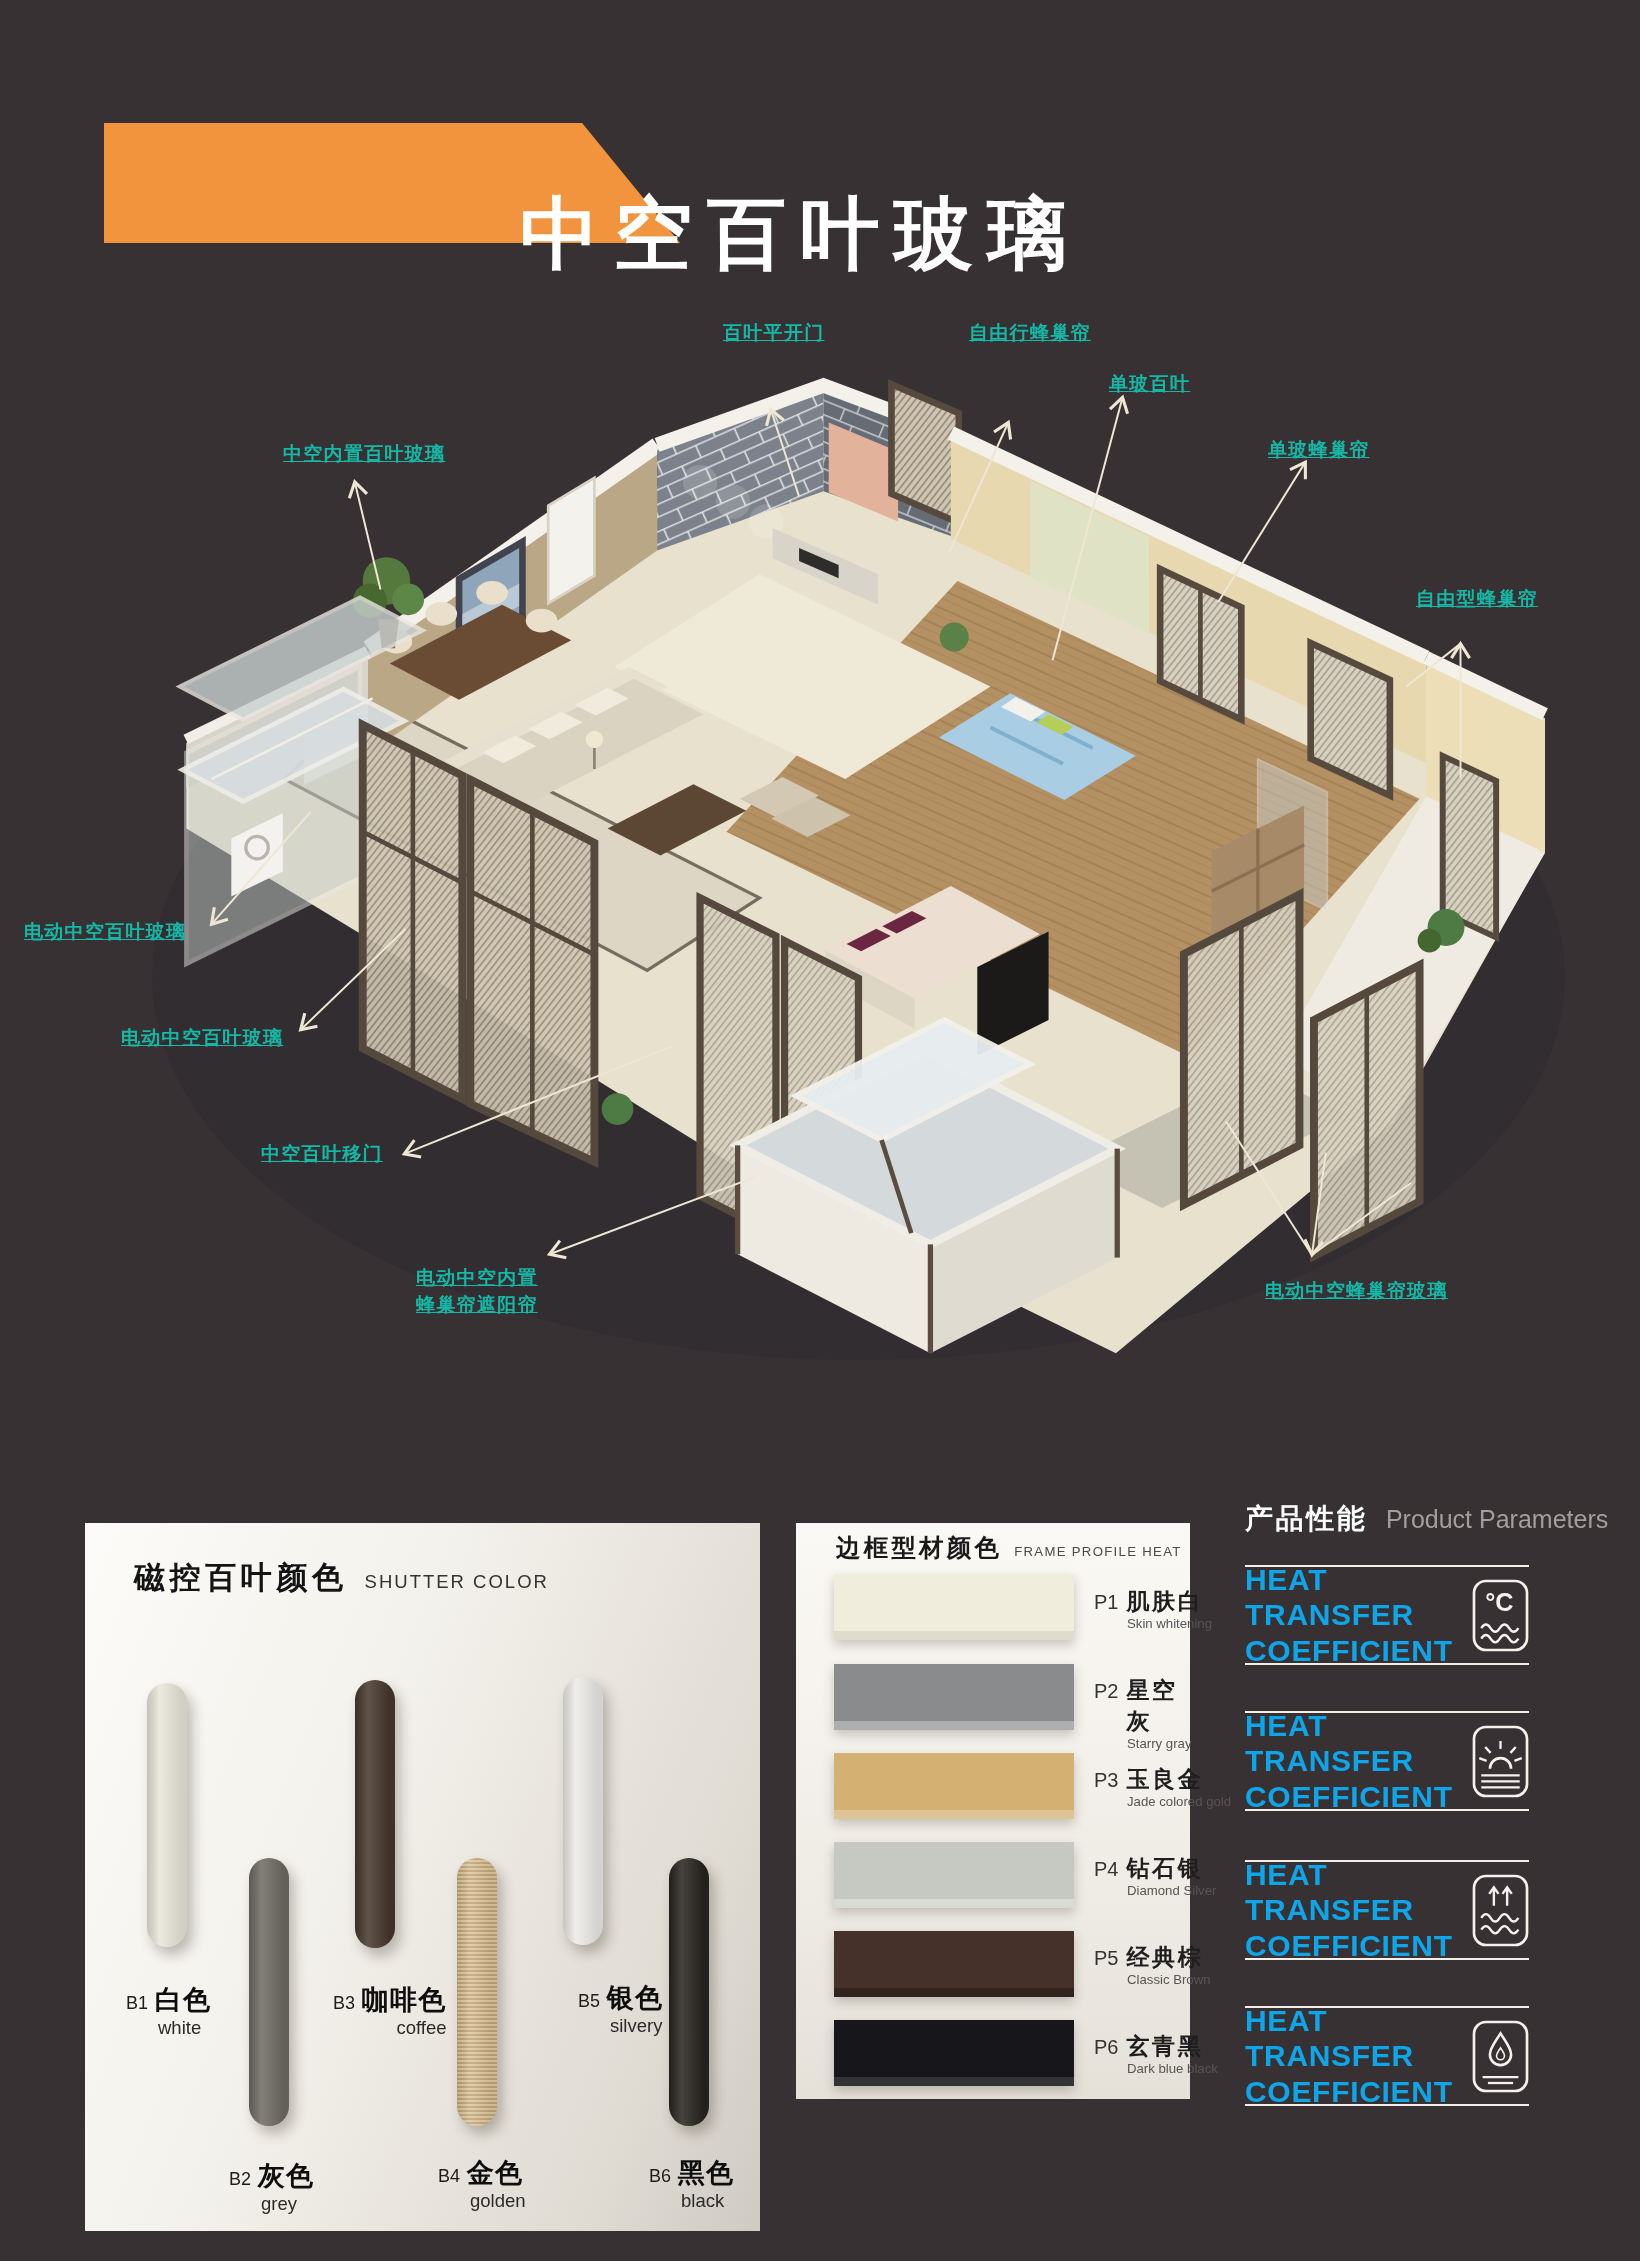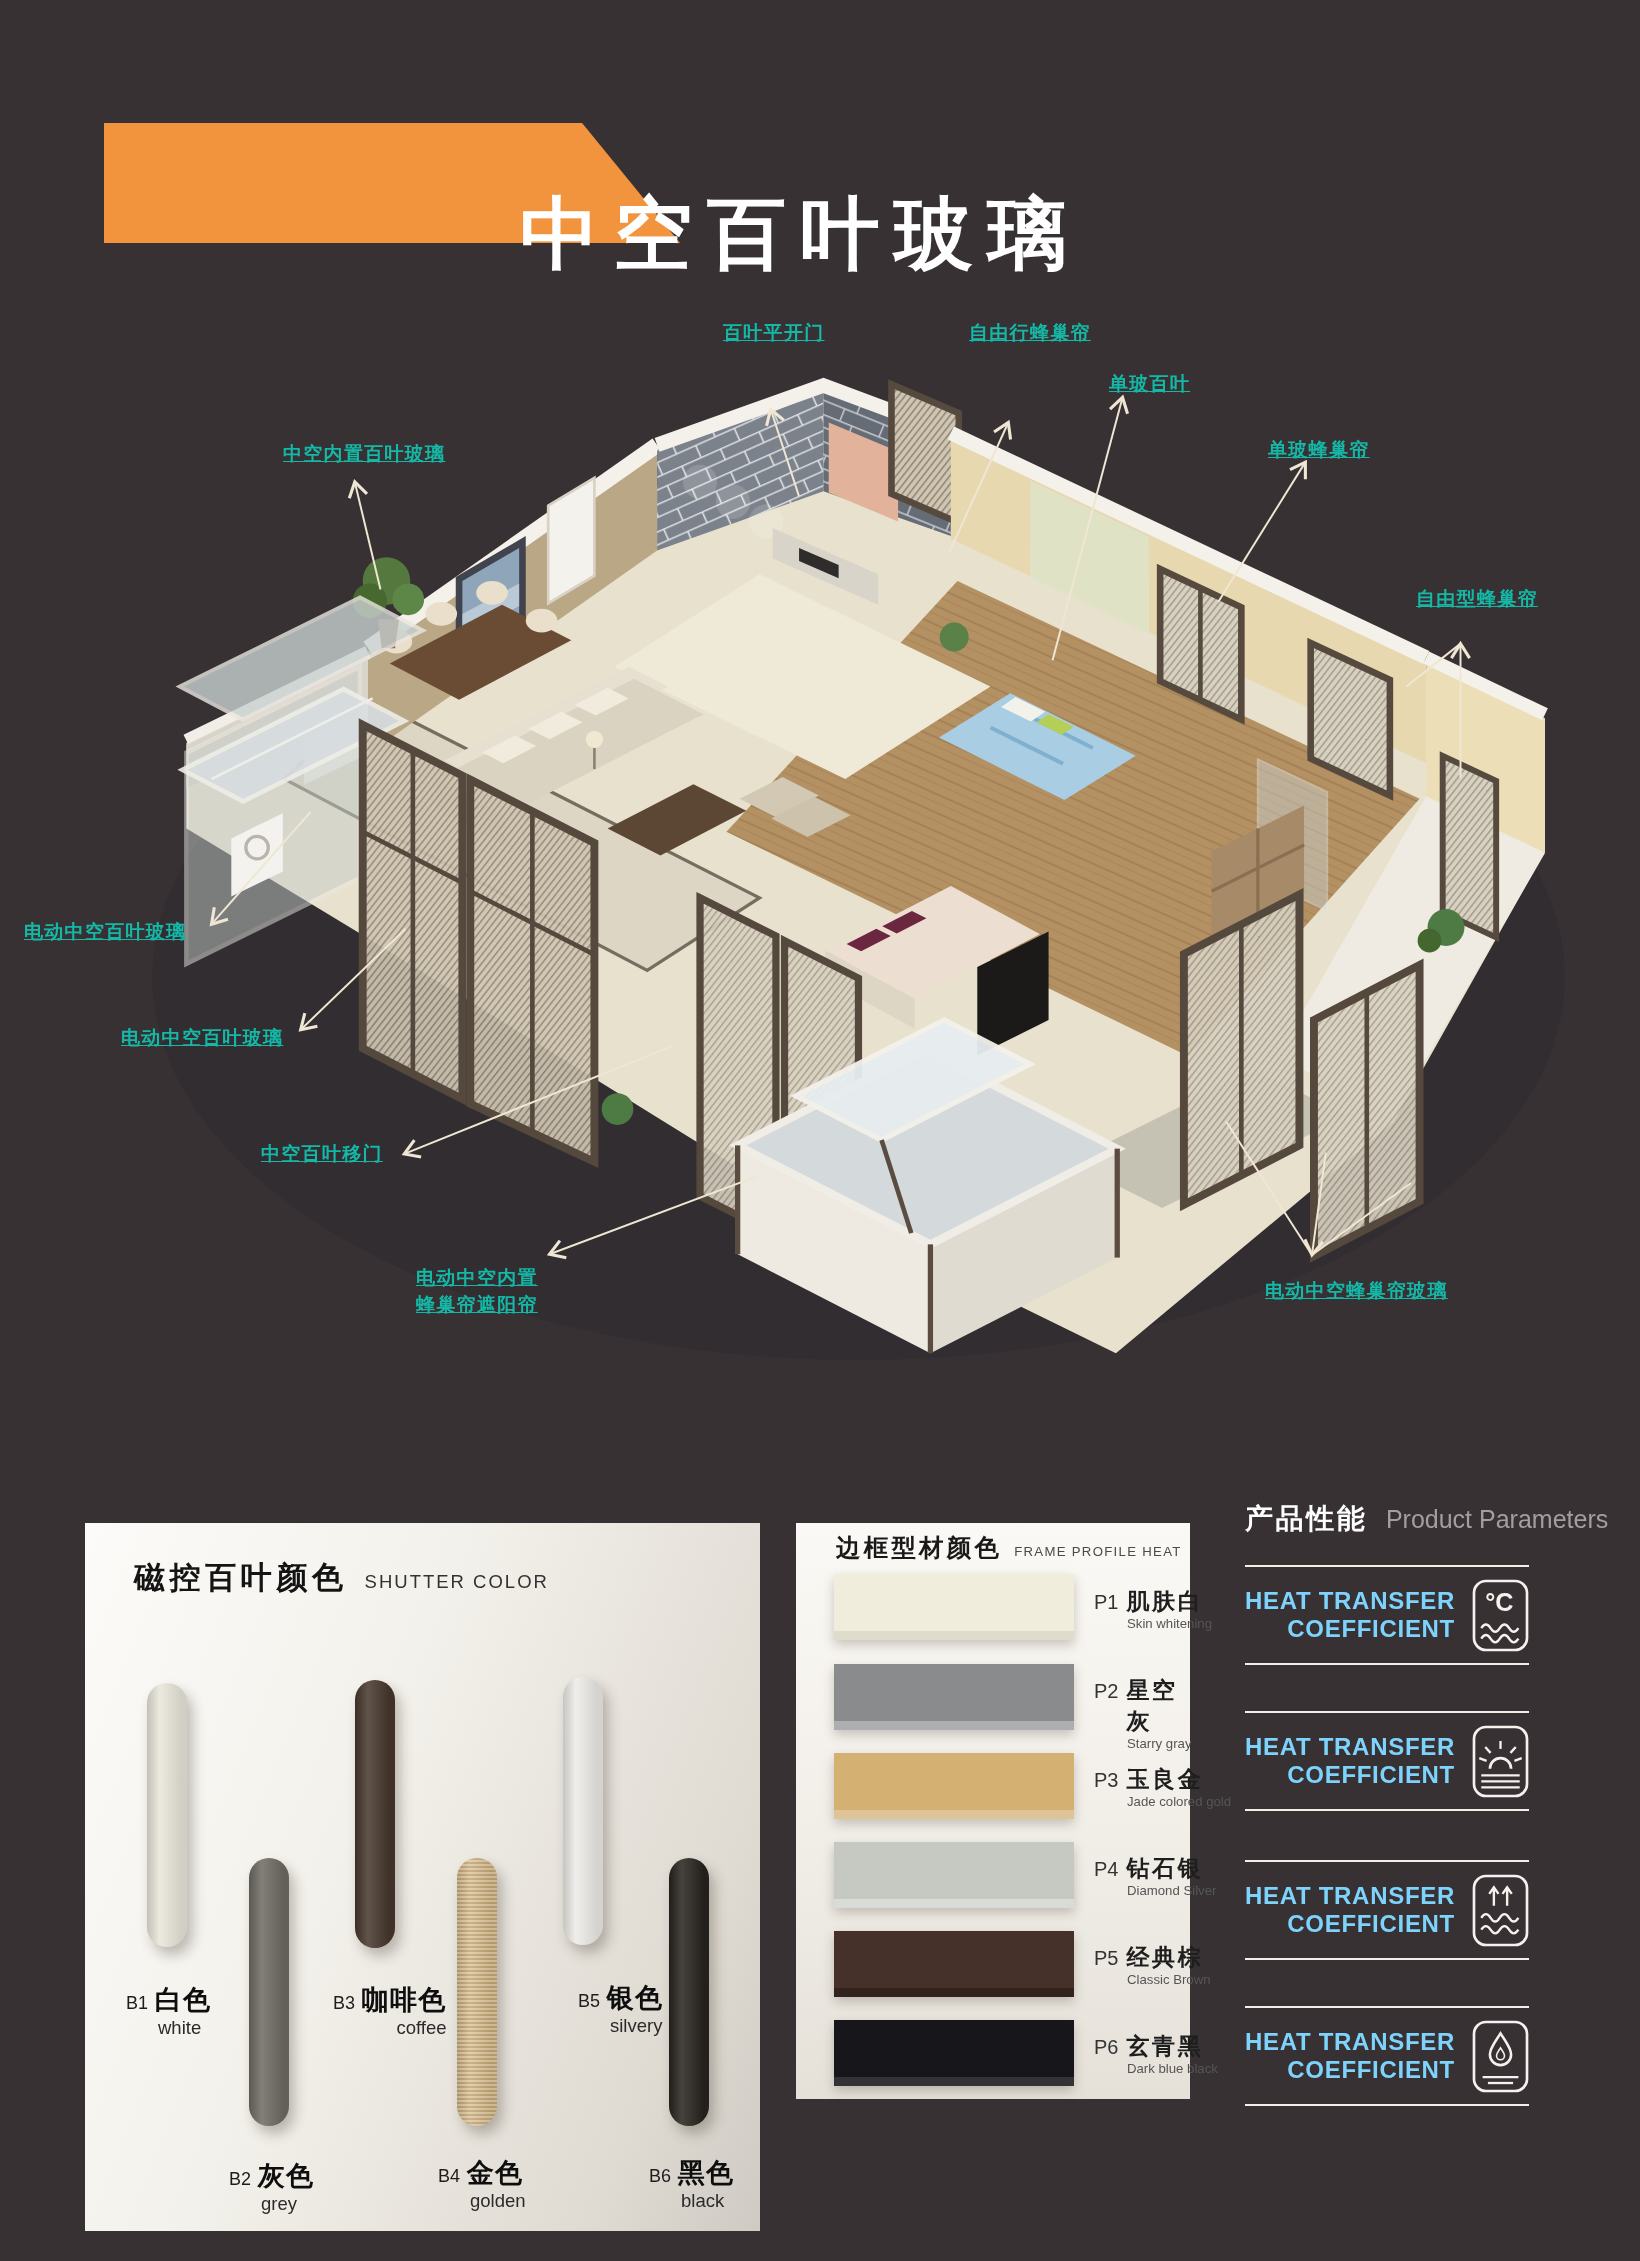--- a/index.html
+++ b/index.html
@@ -71,21 +71,21 @@
 
   
   .params-header{position:absolute;left:1245px;top:1500px;display:flex;align-items:baseline;}
   .params-header .zh{font-size:28px;font-weight:700;color:#ffffff;letter-spacing:2.6px;}
   .params-header .en{font-size:25px;color:#a39f9c;margin-left:18.5px;}
   .param-row{
     position:absolute;left:1245px;width:284px;height:96px;
     border-top:2.6px solid #f2efe9;border-bottom:2.6px solid #f2efe9;
     display:flex;align-items:center;justify-content:space-between;
   }
-  .param-label{font-size:24px;font-weight:700;color:#7dd3fc;line-height:1.18;letter-spacing:0.7px;text-align:right;}
+  .param-label{font-size:30px;font-weight:700;color:#0ea5e9;line-height:1.18;letter-spacing:0.7px;}
   .param-icon{flex:0 0 auto;}
 </style>
 </head>
 <body>
 
 <div class="banner"></div>
 <h1 class="page-title">中空百叶玻璃</h1>
 
 <svg id="scene" viewBox="0 0 2485 3425" xmlns="http://www.w3.org/2000/svg">
   <defs>

